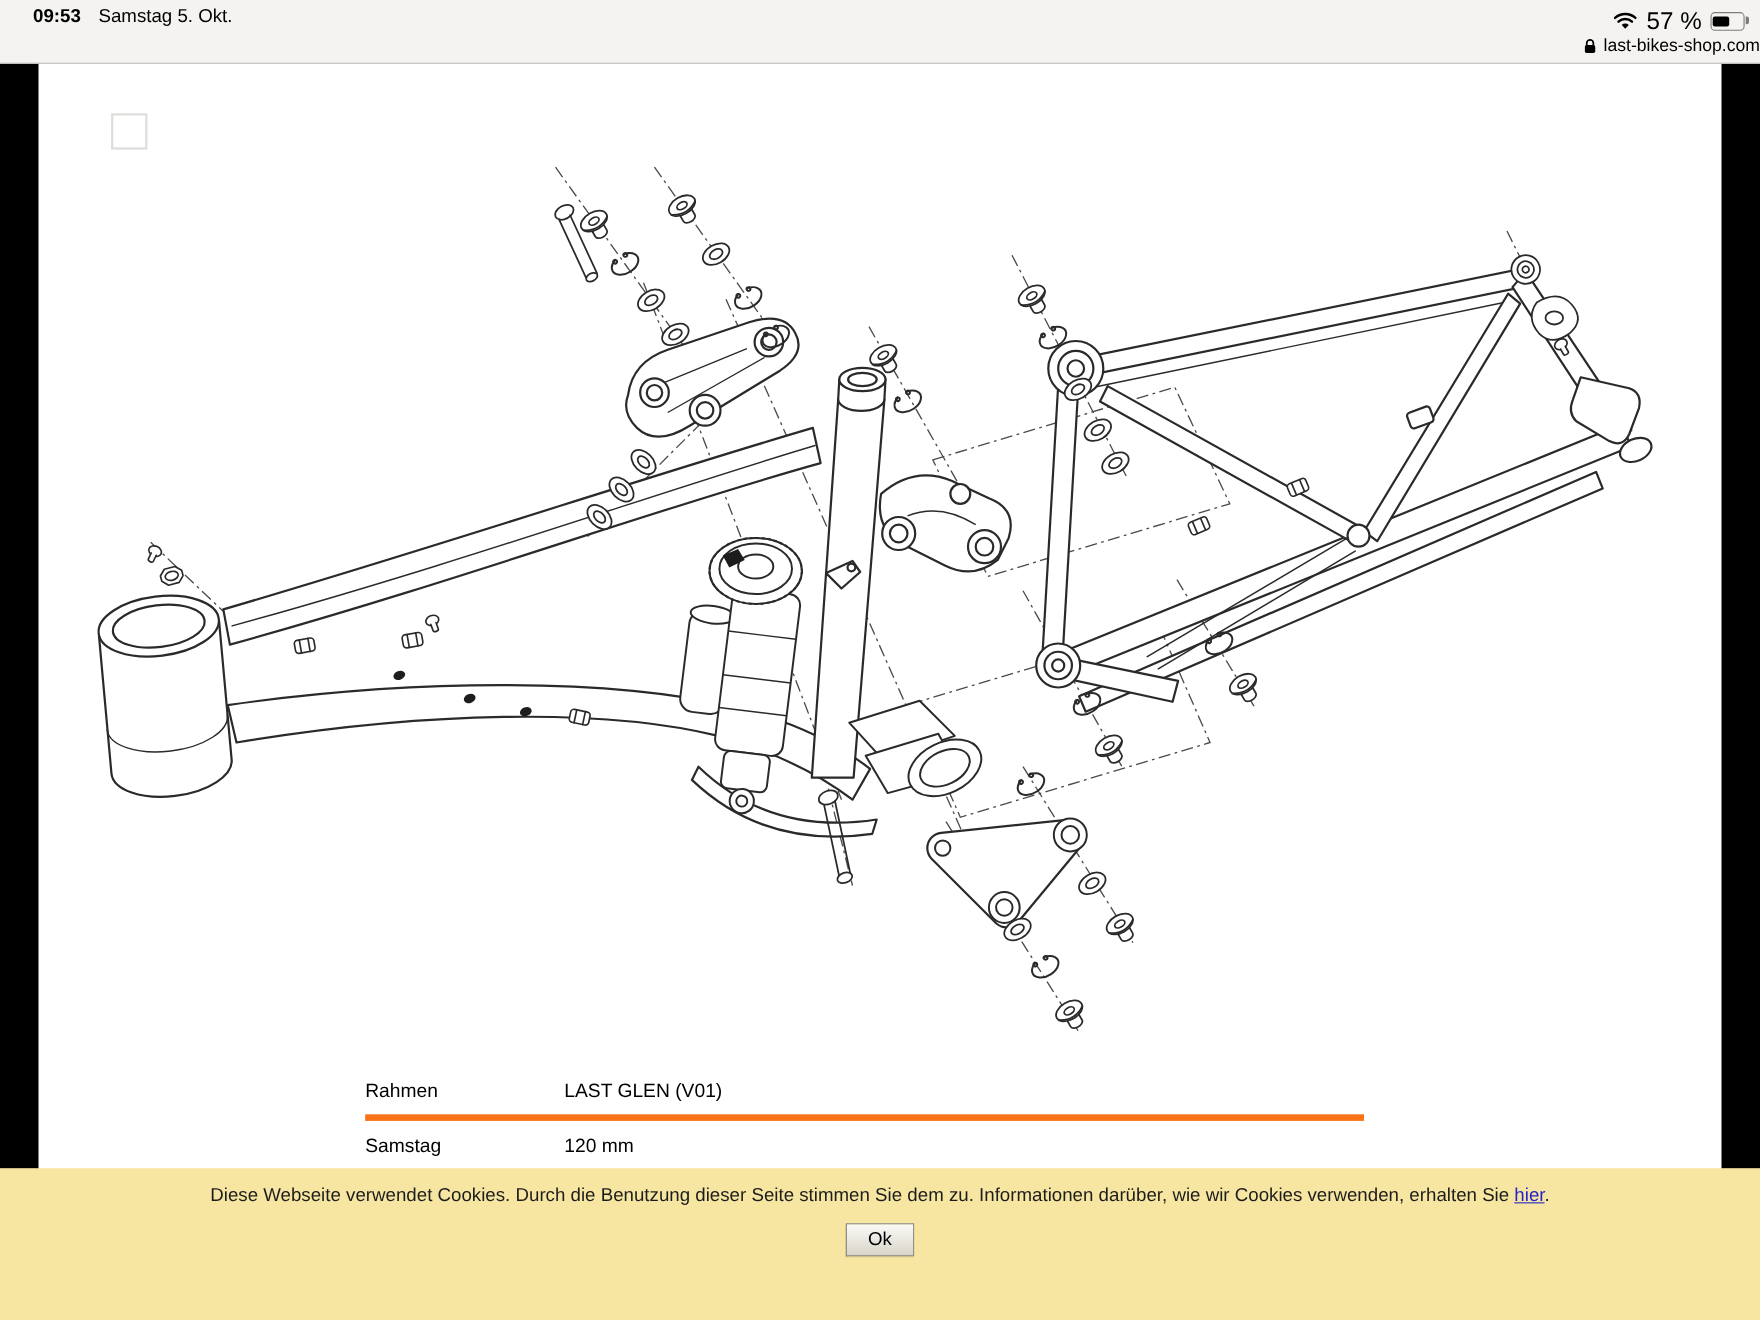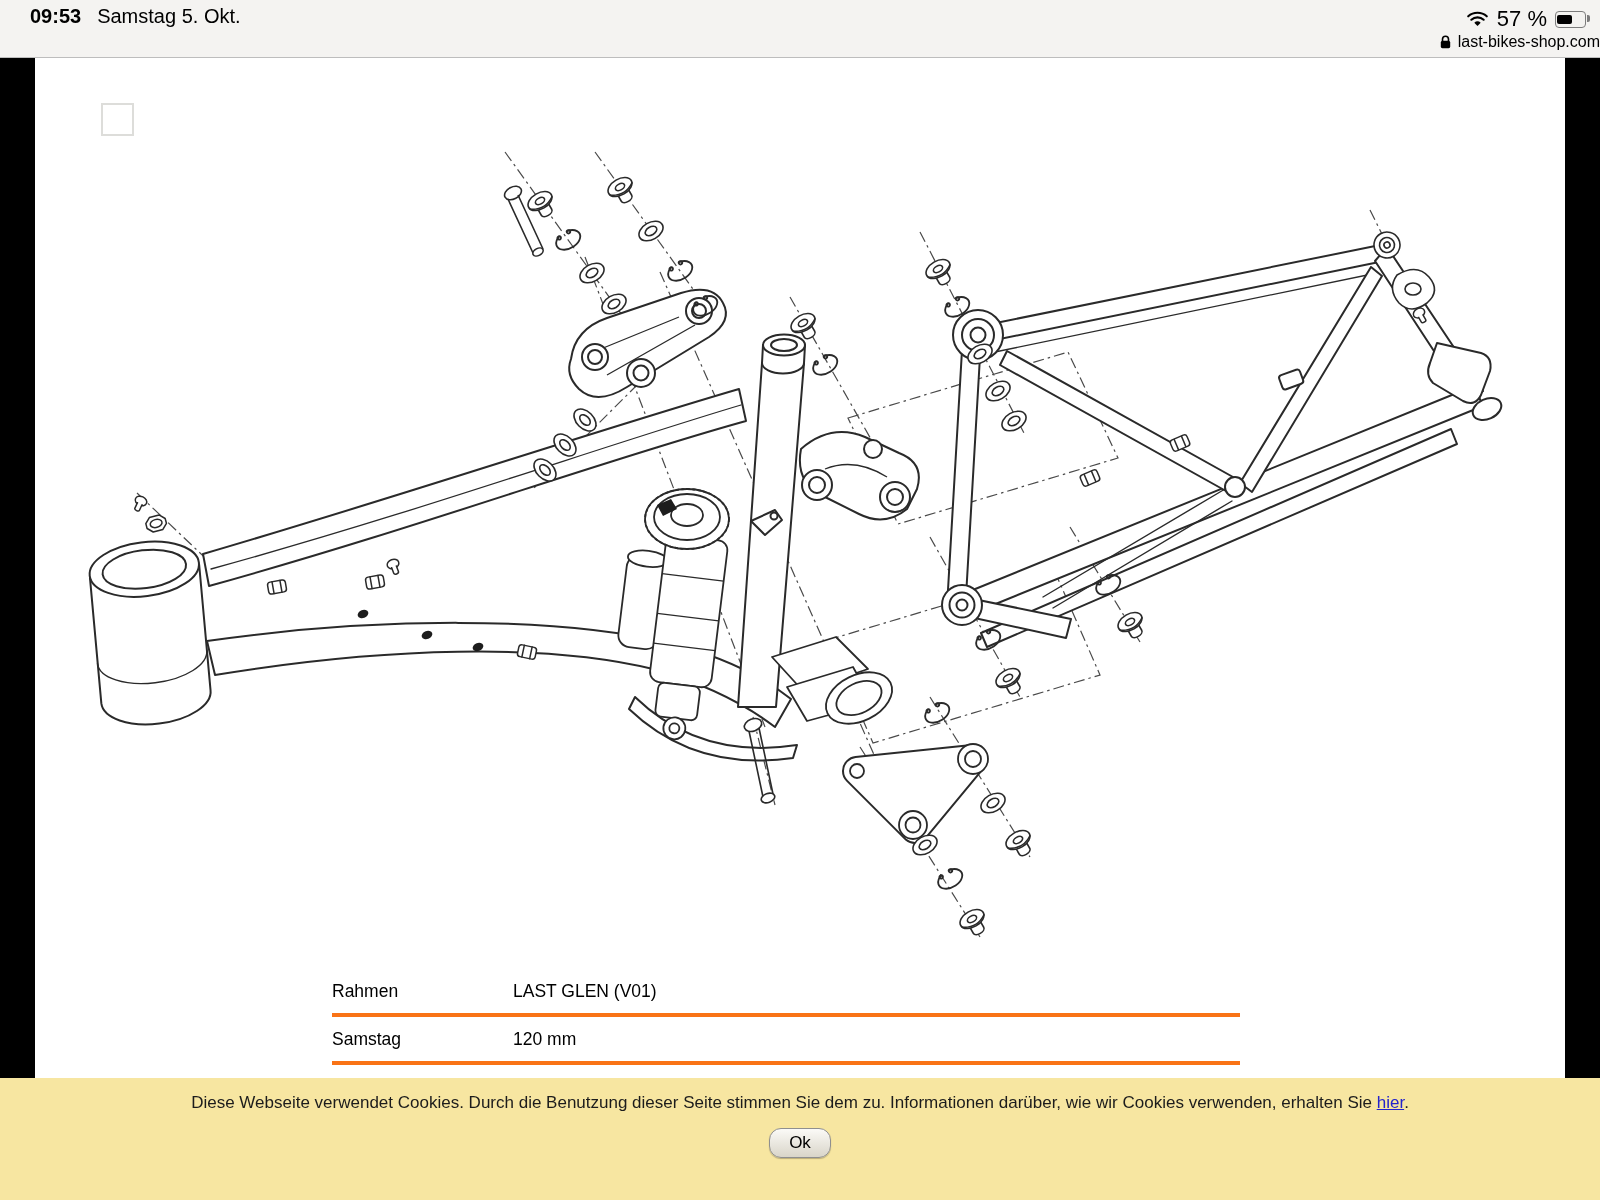--- a/index.html
+++ b/index.html
@@ -1,50 +1,50 @@
 <!DOCTYPE html>
 <html><head>
 <meta charset="utf-8">
 <style>
   html,body{margin:0;padding:0;background:#222;}
   .screen{position:relative;width:1600px;height:1200px;background:#fff;overflow:hidden;
           font-family:"Liberation Sans","DejaVu Sans",sans-serif;}
   
   .chrome{position:absolute;top:0;left:0;right:0;height:57px;background:#f4f3f1;
           border-bottom:1px solid #bdbdbd;z-index:3;}
-  .sb-left{position:absolute;left:30px;top:5px;font-size:20px;color:#000;display:flex;gap:16px;}
+  .sb-left{position:absolute;left:30px;top:5px;font-size:17px;color:#000;display:flex;gap:16px;}
   .sb-time{font-weight:700;}
   .sb-right{position:absolute;right:14px;top:6px;display:flex;align-items:center;gap:8px;
             font-size:22px;color:#000;}
   .battery{position:relative;width:27px;height:13px;border:1px solid #7c7c7c;border-radius:4px;
            display:flex;align-items:center;padding:1px;box-sizing:content-box;}
   .battery-fill{width:57%;height:9px;background:#000;border-radius:2px;}
   .battery-nub{position:absolute;right:-5px;top:3px;width:3px;height:7px;background:#7c7c7c;
                border-radius:0 2px 2px 0;}
   .url-row{position:absolute;top:29px;left:0;right:0;height:26px;display:flex;align-items:center;
            justify-content:flex-end;gap:7px;font-size:16px;color:#000;}
   
   .letterbox{position:absolute;top:57px;bottom:122px;width:35px;background:#000;z-index:2;}
   .lb-left{left:0}.lb-right{right:0}
   
   .page{position:absolute;left:35px;right:35px;top:57px;bottom:0;background:#fff;z-index:1;}
   .ph-square{position:absolute;left:66px;top:46px;width:29px;height:29px;border:2px solid #ddddda;}
   .diagram{position:absolute;left:0;top:0;width:1530px;height:1021px;}
   .spec-table{position:absolute;left:297px;top:912px;width:908px;color:#000;}
-  .spec-row{height:44px;display:flex;align-items:center;border-bottom:4px solid #f97316;
+  .spec-row{height:44px;display:flex;align-items:center;border-bottom:6px solid #f97316;
             font-size:17.5px;}
   .spec-row.cut{border-bottom:none;}
   .spec-label{flex:0 0 181px;}
   
-  .cookie-banner{position:absolute;left:0;right:0;bottom:0;height:122px;background:#f7e6a1;
+  .cookie-banner{position:absolute;left:0;right:0;bottom:0;height:138px;background:#f7e6a1;
                  z-index:4;text-align:center;color:#1c1c1c;}
   .cb-text{margin-top:15px;font-size:17px;}
   .cb-text a{color:#2323cc;}
   .ok-btn{margin-top:15px;padding:4px 19px;font-size:17px;color:#000;
-          background:linear-gradient(#fbfaf7,#d9d5c9);border:1px solid #8f8f8f;border-radius:12px;
+          background:linear-gradient(#fbfaf7,#d9d5c9);border:1px solid #8f8f8f;border-radius:0;
           box-shadow:0 1px 1px rgba(0,0,0,.25);cursor:pointer;}
 </style>
 </head>
 <body>
 
 <div class="screen">
 
   <div class="chrome">
     <div class="sb-left">
       <span class="sb-time">09:53</span>

